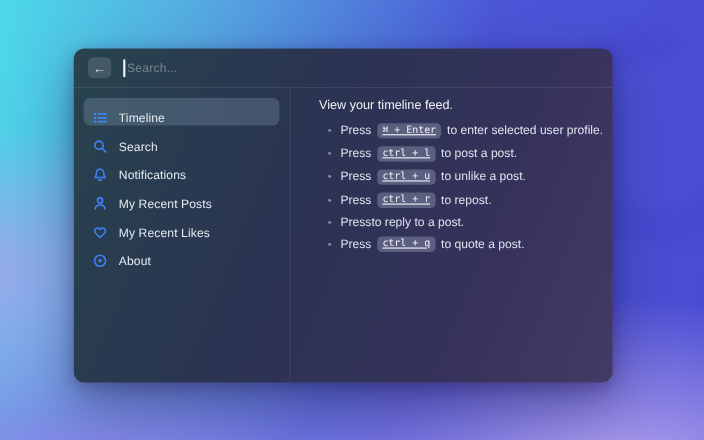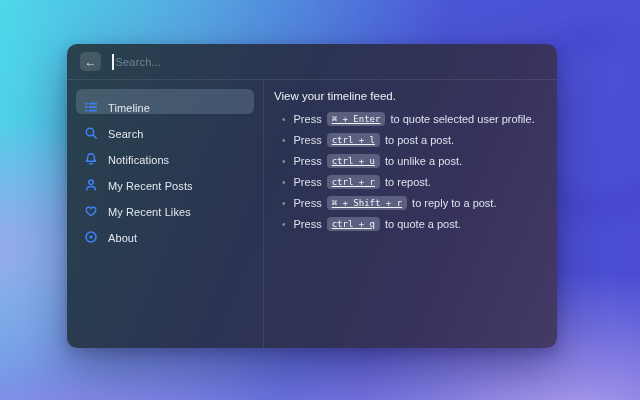--- a/index.html
+++ b/index.html
@@ -33,21 +33,21 @@
   .caret { width:1.5px; height:16px; background:#eef2f7; margin-right:2px; }
   .search-ph { font-size:11px; color:rgba(233,239,248,0.38); letter-spacing:.2px; }
   
   .main { flex:1; display:flex; min-height:0; }
   .side { width:196px; flex:0 0 196px; padding:9px 9px 0 9px; }
   .item { height:25px; display:flex; align-items:flex-end; gap:10px; padding:0 8px;
           border-radius:6px; margin-bottom:1px; }
   .item.sel { background:rgba(168,197,220,0.22); }
   .item .lbl { font-size:11px; color:#e4e9f0; letter-spacing:.1px; }
   .item svg { flex:0 0 14px; }
-  .detail { flex:1; border-left:1px solid rgba(255,255,255,0.08); padding:10px 10px; }
+  .detail { flex:1; border-left:1px solid rgba(255,255,255,0.08); padding:10px 26px; }
   .d-title { font-size:11.5px; color:#edf0f6; margin-bottom:10px; }
   .srow { display:flex; align-items:center; margin-bottom:7px; font-size:11px; color:#dde2ed; white-space:nowrap; }
   .dot { color:rgba(255,255,255,0.42); margin:0 8px 0 8px; font-size:10px; }
   .kbd { margin:0 5px; background:rgba(182,192,214,0.32); border-radius:4px;
          padding:1.5px 5px 2.5px; font:9px "DejaVu Sans Mono", monospace; color:#f3f5f9;text-decoration:underline; }
   
   .ftr { height:27px; flex:0 0 27px; display:flex; align-items:center; padding:0 10px;
          border-top:1px solid rgba(255,255,255,0.09); background:rgba(255,255,255,0.03); }
   .app-ic { width:15px; height:15px; border-radius:4px; background:#2e7bf6;
             display:flex; align-items:center; justify-content:center; margin-right:8px; }
@@ -137,21 +137,21 @@
 
     </div>
 
     <div class="detail">
       <div class="d-title">View your timeline feed.</div>
 
       <div class="srow">
         <span class="dot">•</span>
         <span>Press</span>
         <span class="kbd">⌘ + Enter</span>
-        <span>to quote selected user profile.</span>
+        <span>to enter selected user profile.</span>
       </div>
       <div class="srow">
         <span class="dot">•</span>
         <span>Press</span>
         <span class="kbd">ctrl + l</span>
         <span>to post a post.</span>
       </div>
       <div class="srow">
         <span class="dot">•</span>
         <span>Press</span>
@@ -160,21 +160,20 @@
       </div>
       <div class="srow">
         <span class="dot">•</span>
         <span>Press</span>
         <span class="kbd">ctrl + r</span>
         <span>to repost.</span>
       </div>
       <div class="srow">
         <span class="dot">•</span>
         <span>Press</span>
-        <span class="kbd">⌘ + Shift + r</span>
         <span>to reply to a post.</span>
       </div>
       <div class="srow">
         <span class="dot">•</span>
         <span>Press</span>
         <span class="kbd">ctrl + q</span>
         <span>to quote a post.</span>
       </div>
     </div>
   </div>

